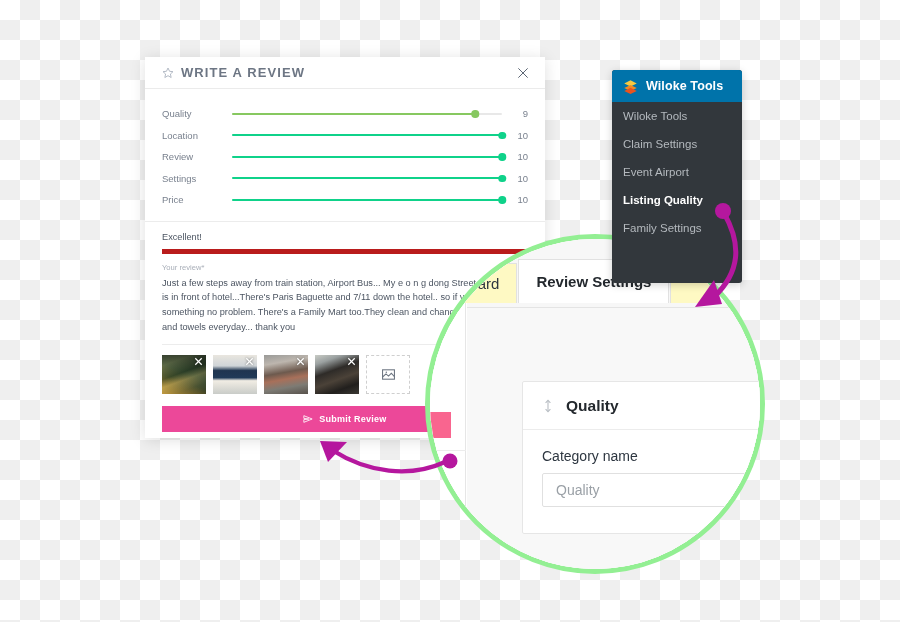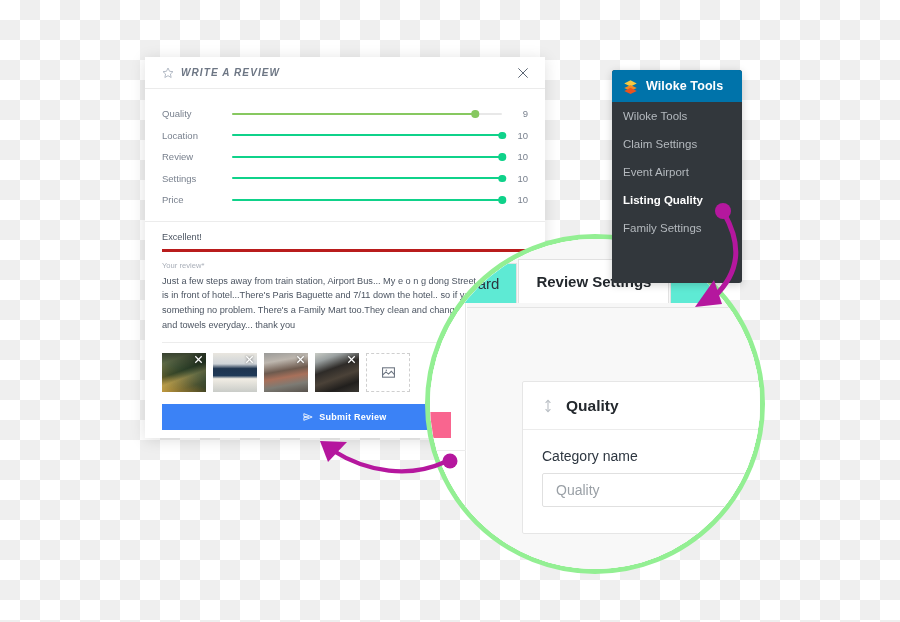--- a/index.html
+++ b/index.html
@@ -50,25 +50,24 @@
     position: relative;
   }
   .rc-star {
     width: 12px; height: 12px;
     margin-right: 7px;
     color: #b4bbc6;
     flex: 0 0 auto;
     display: block;
   }
   .rc-title {
-    font-size: 10px;
+    font-size: 13px;
     letter-spacing: 1.1px;
     font-weight: 700;
     color: #6d7684;
-    font-style: italic;
   }
   .rc-close {
     position: absolute;
     right: 15px; top: 50%;
     transform: translateY(-50%);
     width: 14px; height: 14px;
     color: #5a6472;
   }
 
   
@@ -129,21 +128,21 @@
   .rc-fields { padding: 10px 17px 0 17px; }
   .field-label {
     font-size: 7.6px;
     color: #a8aeb8;
     margin-bottom: 4px;
   }
   .field-value {
     font-size: 9.2px;
     color: #4b5461;
     padding-bottom: 7px;
-    border-bottom: 3px solid #b91c1c;
+    border-bottom: 5px solid #b91c1c;
     margin-bottom: 9px;
   }
   .field-value.review-body {
     line-height: 1.62;
     border-bottom: 1px solid #ececec;
     padding-bottom: 9px;
     margin-bottom: 10px;
   }
 
   
@@ -183,21 +182,21 @@
     display: flex;
     align-items: center;
     justify-content: center;
   }
   .thumb-add svg { width: 15px; height: 15px; color: #6b7480; }
 
   
   .rc-submit-wrap { padding: 12px 17px 0 17px; }
   .rc-submit {
     height: 26px;
-    background: #3b82f6;
+    background: #ec4899;
     color: #ffffff;
     display: flex;
     align-items: center;
     justify-content: center;
     gap: 6px;
     font-size: 9px;
     font-weight: 700;
     letter-spacing: .25px;
     border: none;
     width: 100%;
@@ -312,21 +311,21 @@
     display: flex;
     align-items: flex-end;
   }
   .mag-tab {
     height: 40px;
     display: flex;
     align-items: center;
     padding: 0 17px;
     font-size: 15px;
     color: #2d3640;
-    background: #5eead4;
+    background: #fef9c3;
     border: 1px solid #e1e1e1;
     border-bottom: none;
     margin-right: 1px;
     white-space: nowrap;
   }
   .mag-tab.active {
     background: #ffffff;
     font-weight: 700;
     color: #23282d;
     height: 44px;

